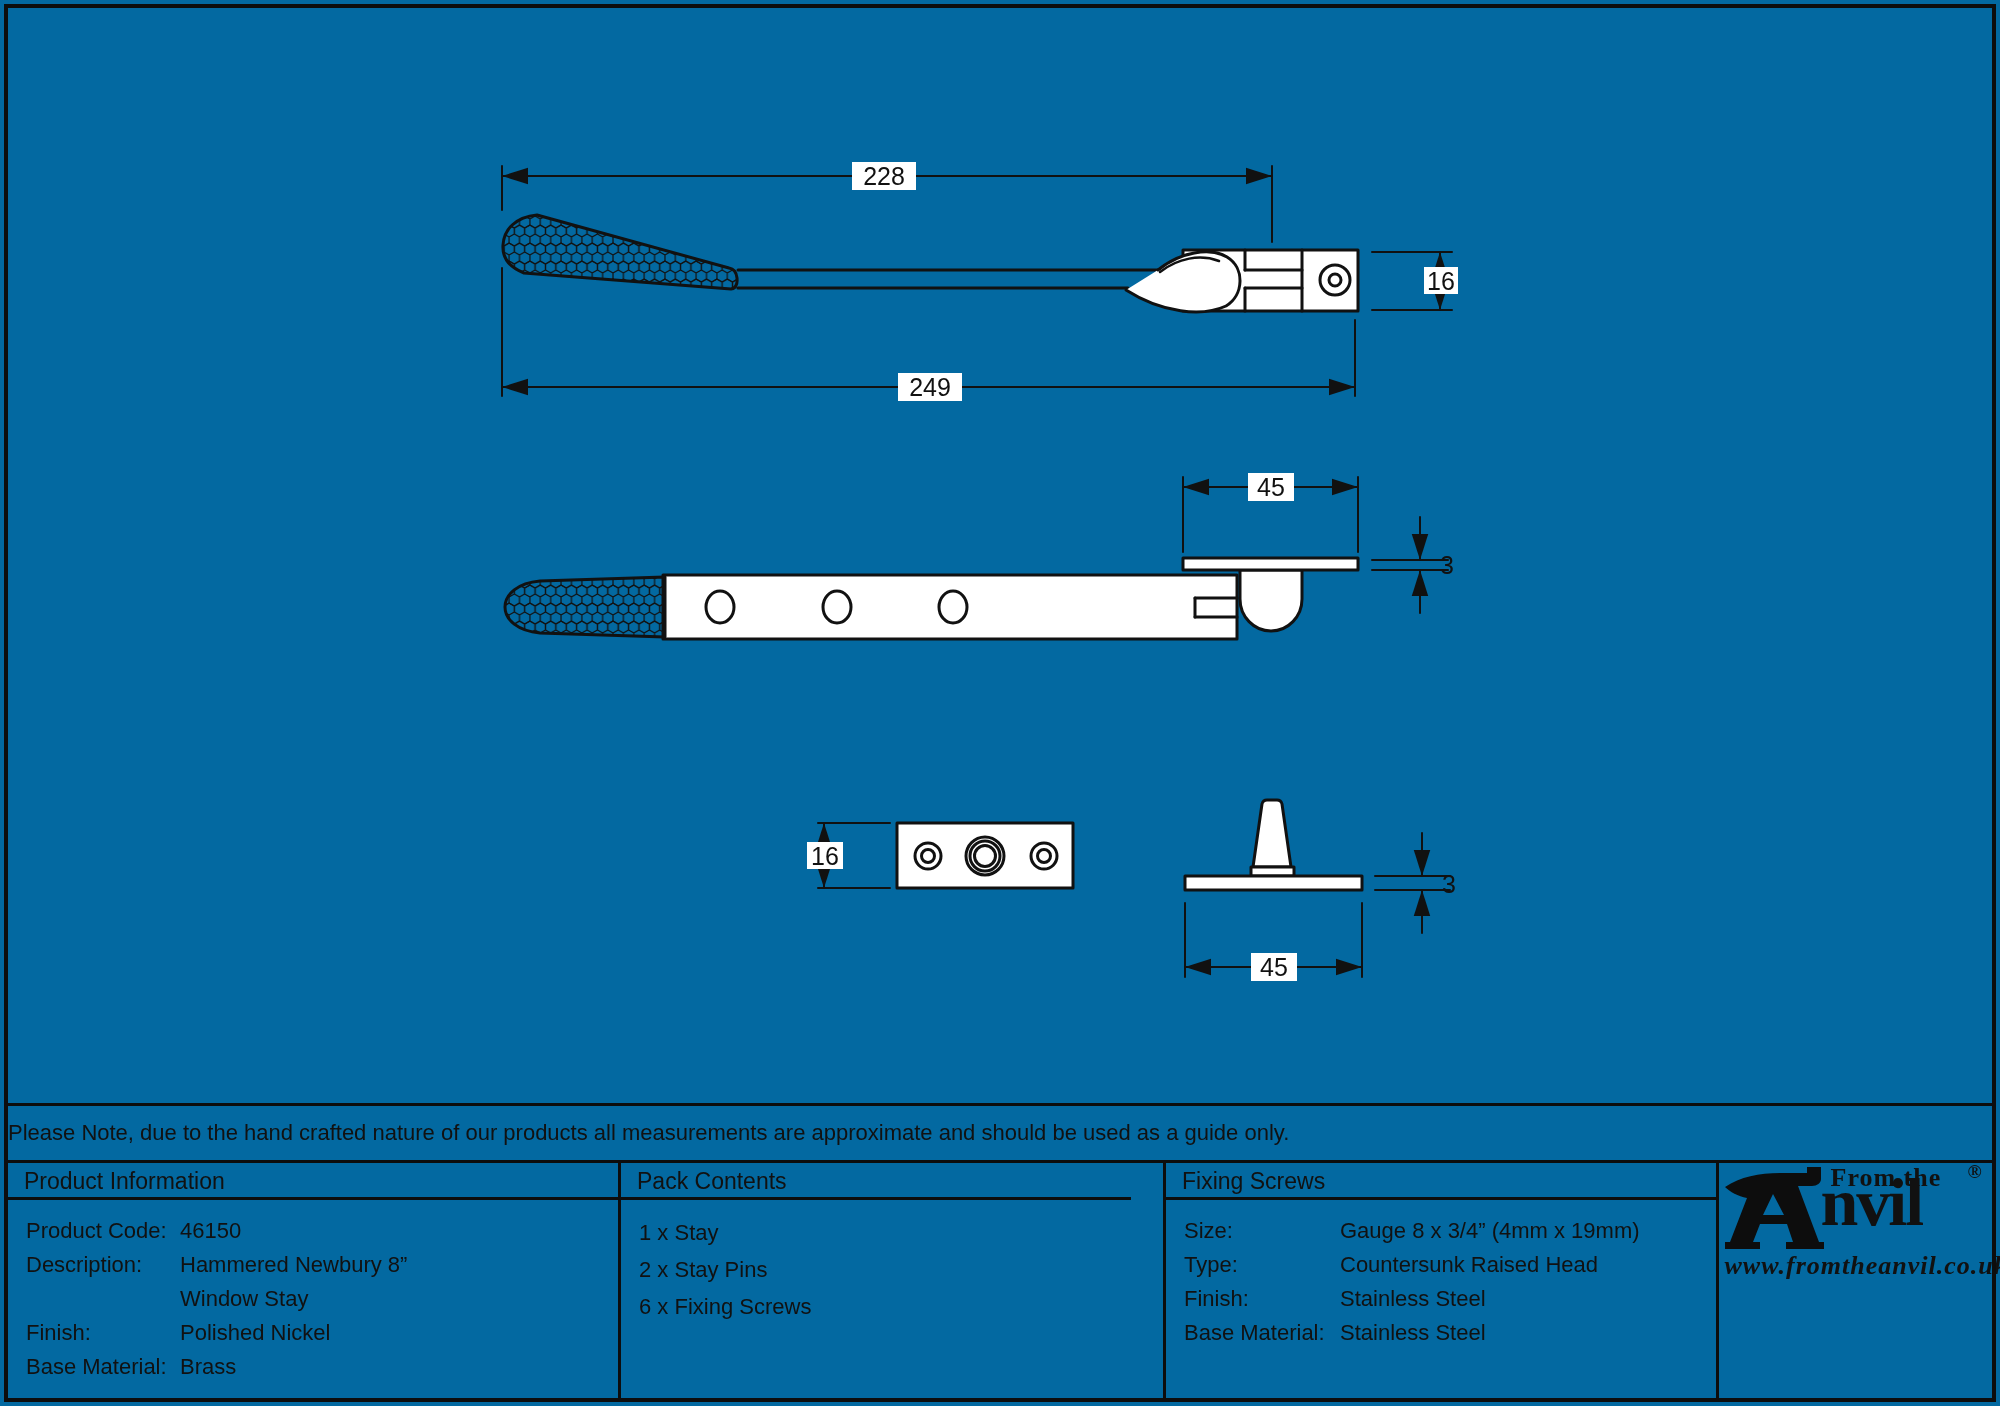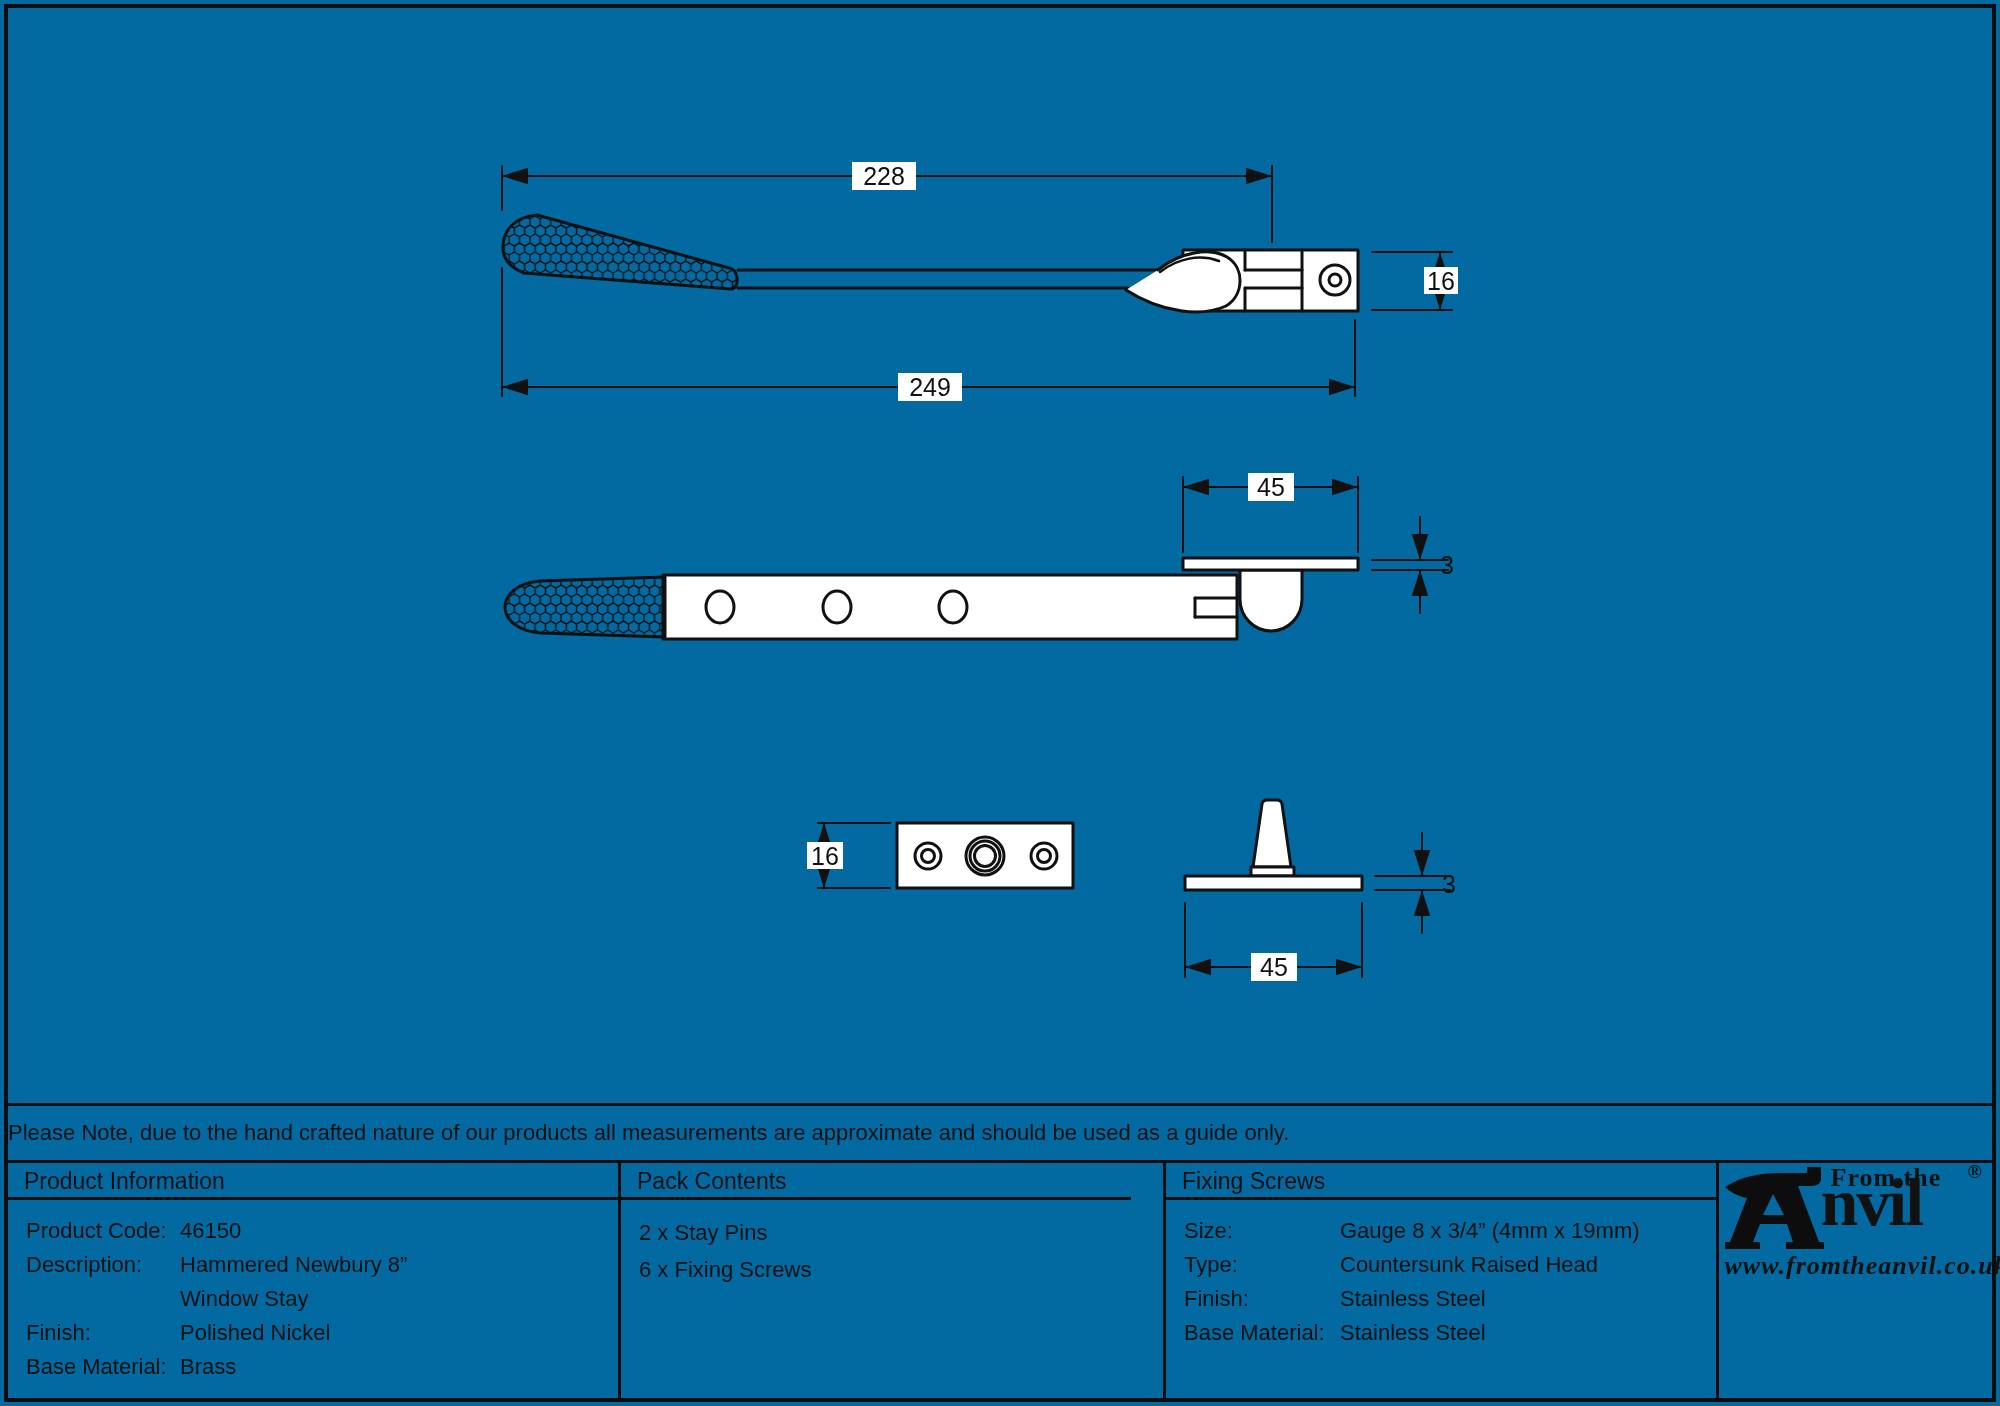--- a/index.html
+++ b/index.html
@@ -212,20 +212,21 @@
           <div class="kv-value">Polished Nickel</div>
           <div>Base Material:</div>
           <div class="kv-value">Brass</div>
         </div>
       </div>
     </div>
 
     <div class="cell col-pack">
       <div class="cell-header">Pack Contents</div>
       <div class="cell-body pack-list">
+        <div>1 x Stay</div>
         <div>2 x Stay Pins</div>
         <div>6 x Fixing Screws</div>
       </div>
     </div>
 
     <div class="cell col-screws">
       <div class="cell-header">Fixing Screws</div>
       <div class="cell-body">
         <div class="kv-grid screws">
           <div>Size:</div>

